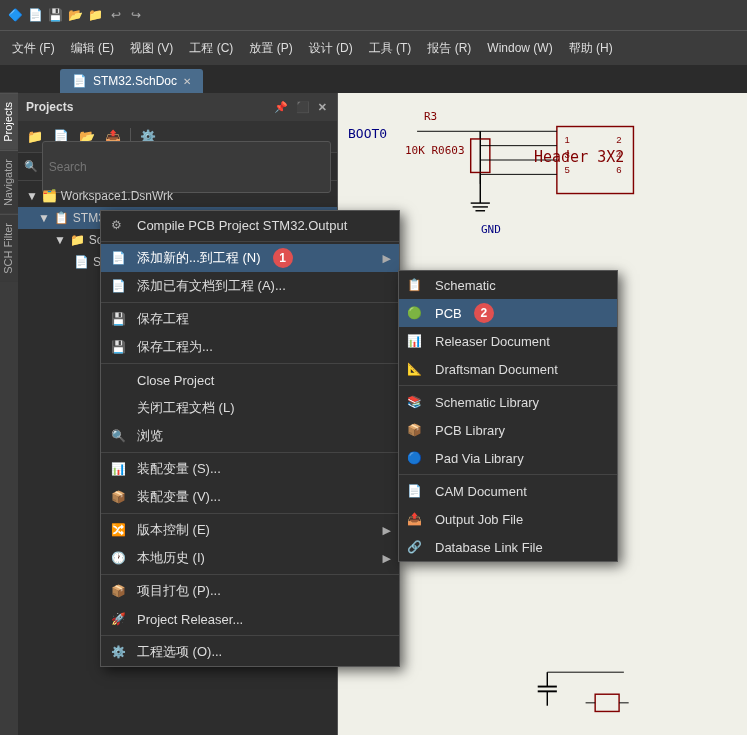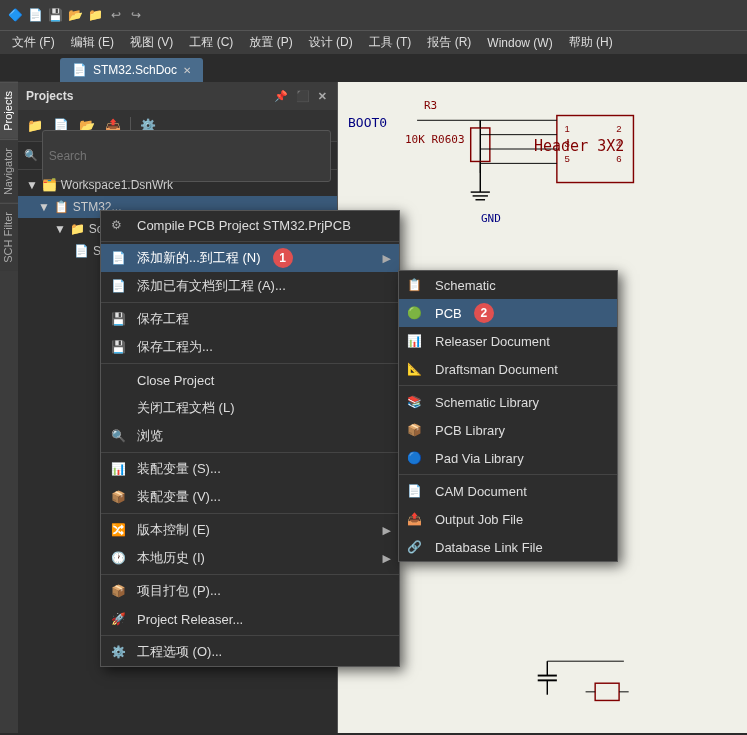--- a/index.html
+++ b/index.html
@@ -32,21 +32,21 @@
       height: 16px;
       display: flex;
       align-items: center;
       justify-content: center;
       color: #aaa;
       font-size: 12px;
     }
 
     
     .menu-bar {
-      height: 24px;
+      height: 35px;
       background: #3c3c3c;
       display: flex;
       align-items: center;
       padding: 0 4px;
       border-top: 1px solid #555;
     }
     .menu-item {
       padding: 2px 8px;
       color: #ddd;
       font-size: 12px;
@@ -494,21 +494,21 @@
     <div class="schematic-label" style="left:67px; top:51px; color:#800000; font-size:11px;">10K R0603</div>
     <div class="schematic-label" style="left:196px; top:55px; color:#800000; font-size:15px;">Header 3X2</div>
     <div class="schematic-label" style="left:143px; top:130px; color:#000080; font-size:11px;">GND</div>
   </div>
 
 </div>
 
 <div class="context-menu-main">
   <div class="ctx-item">
     <span class="ctx-item-icon">⚙</span>
-    <span>Compile PCB Project STM32.PrjPCB</span>
+    <span>Compile PCB Project STM32.Output</span>
   </div>
   <div class="ctx-divider"></div>
   <div class="ctx-item highlighted">
     <span class="ctx-item-icon">📄</span>
     <span>添加新的...到工程 (N)</span>
     <div class="ctx-badge">1</div>
     <span class="ctx-item-arrow">▶</span>
   </div>
   <div class="ctx-item">
     <span class="ctx-item-icon">📄</span>

